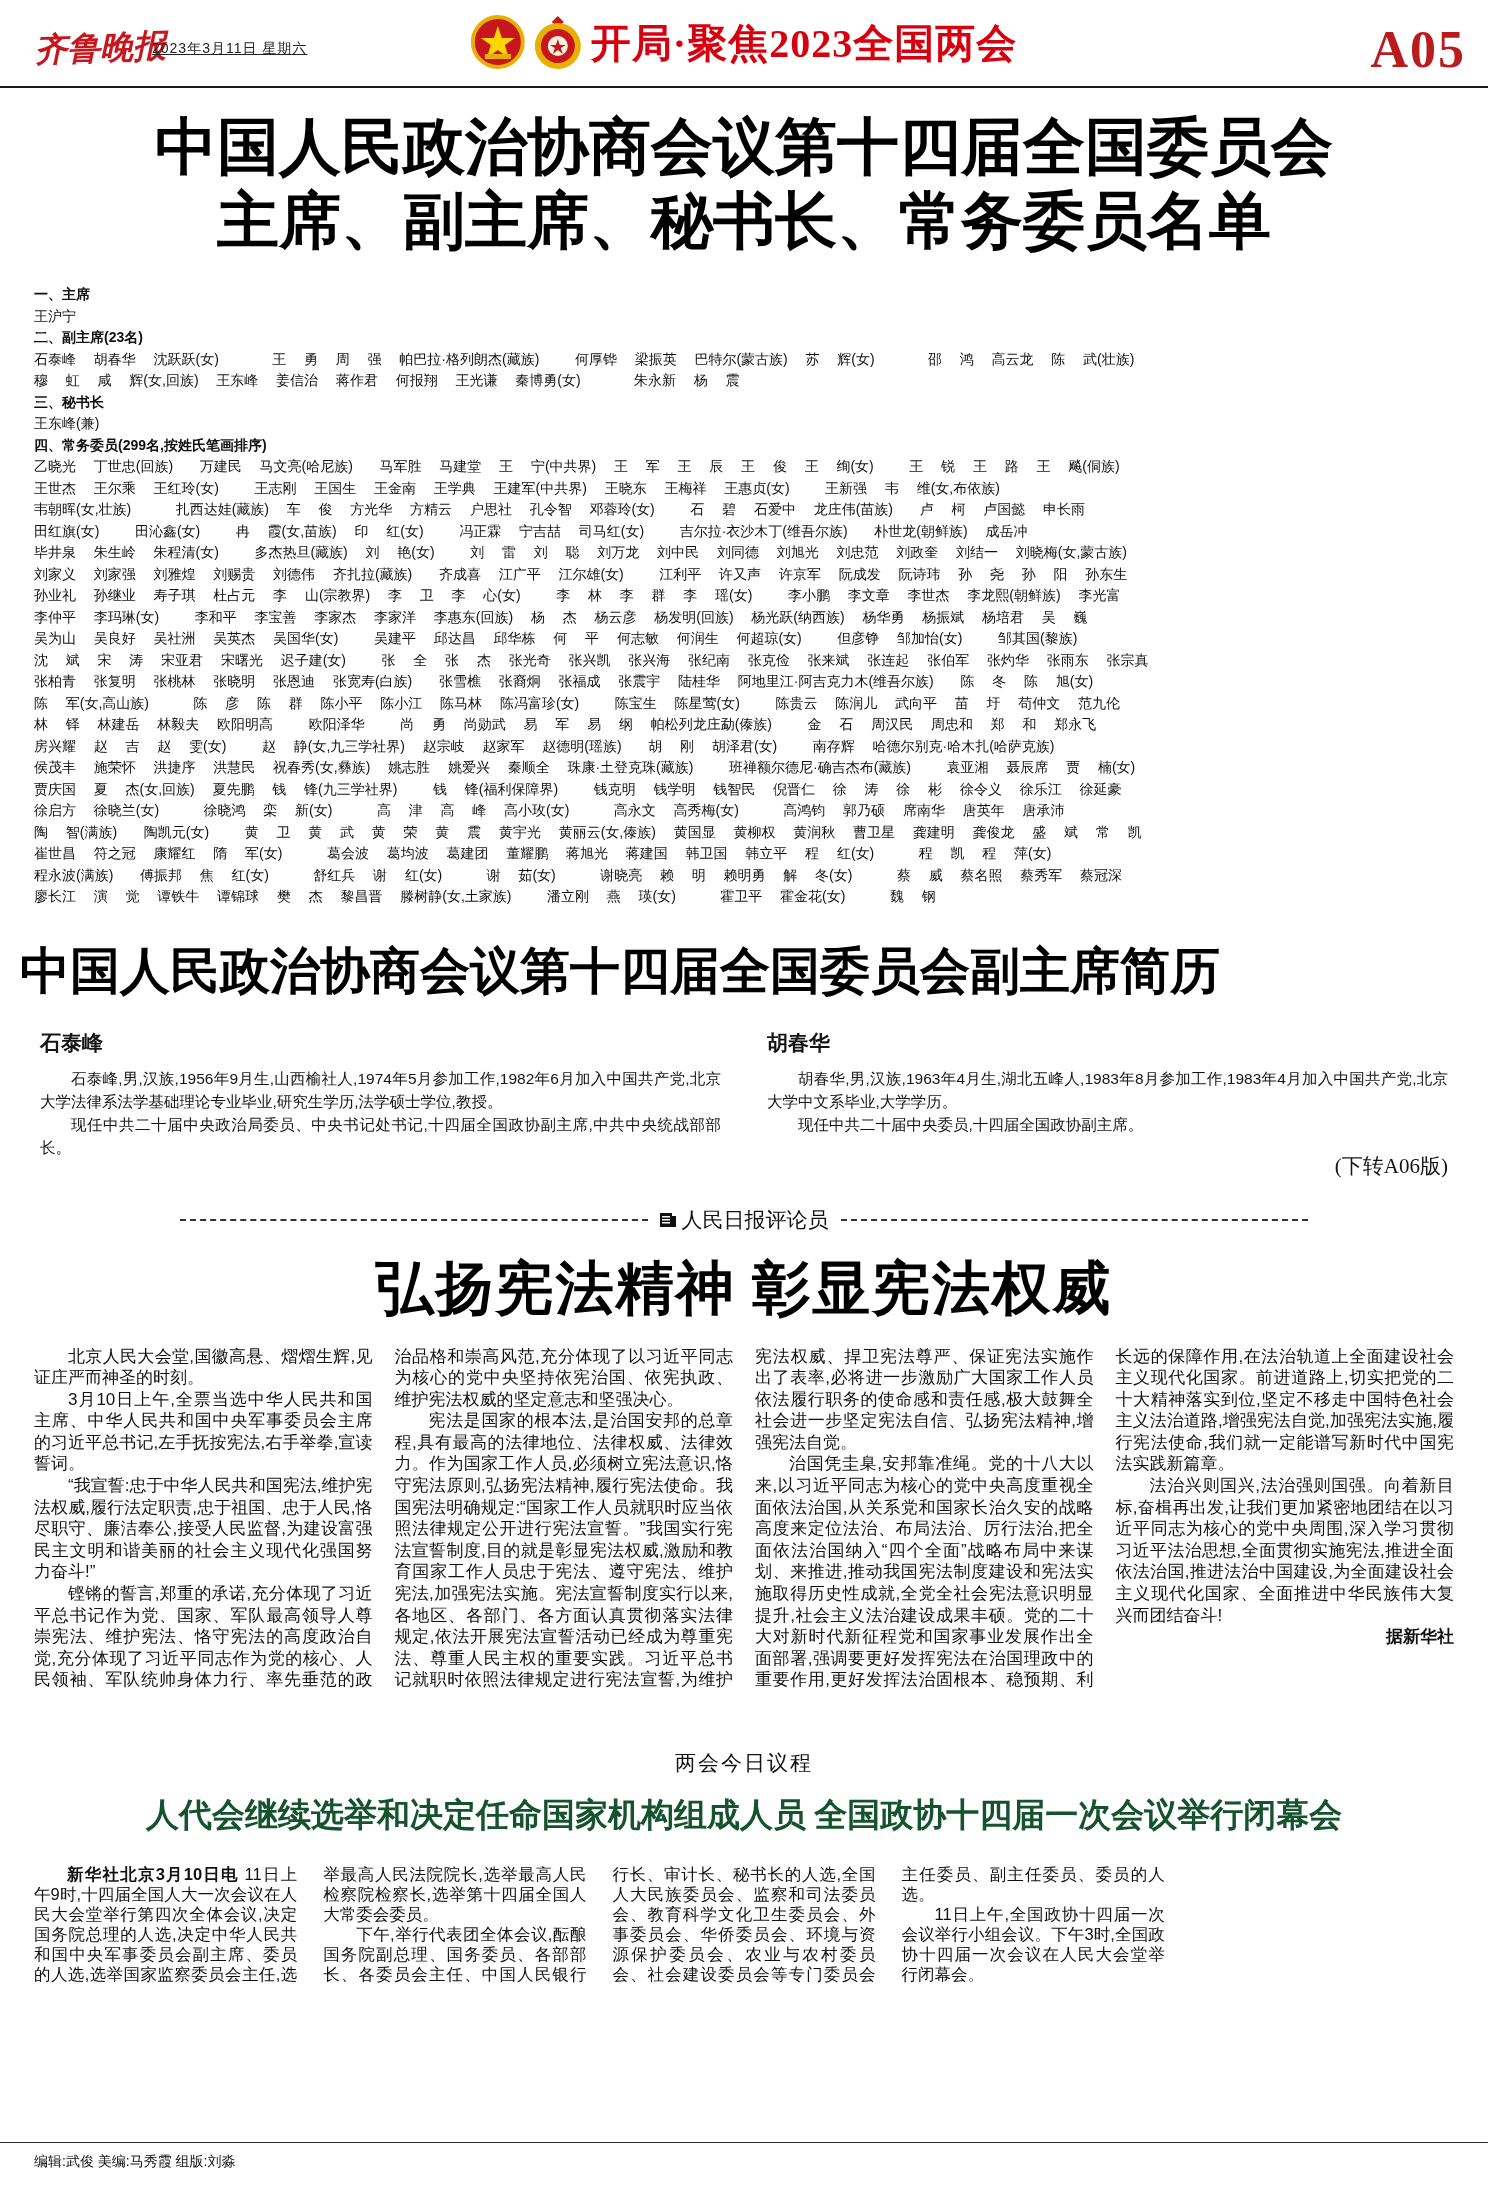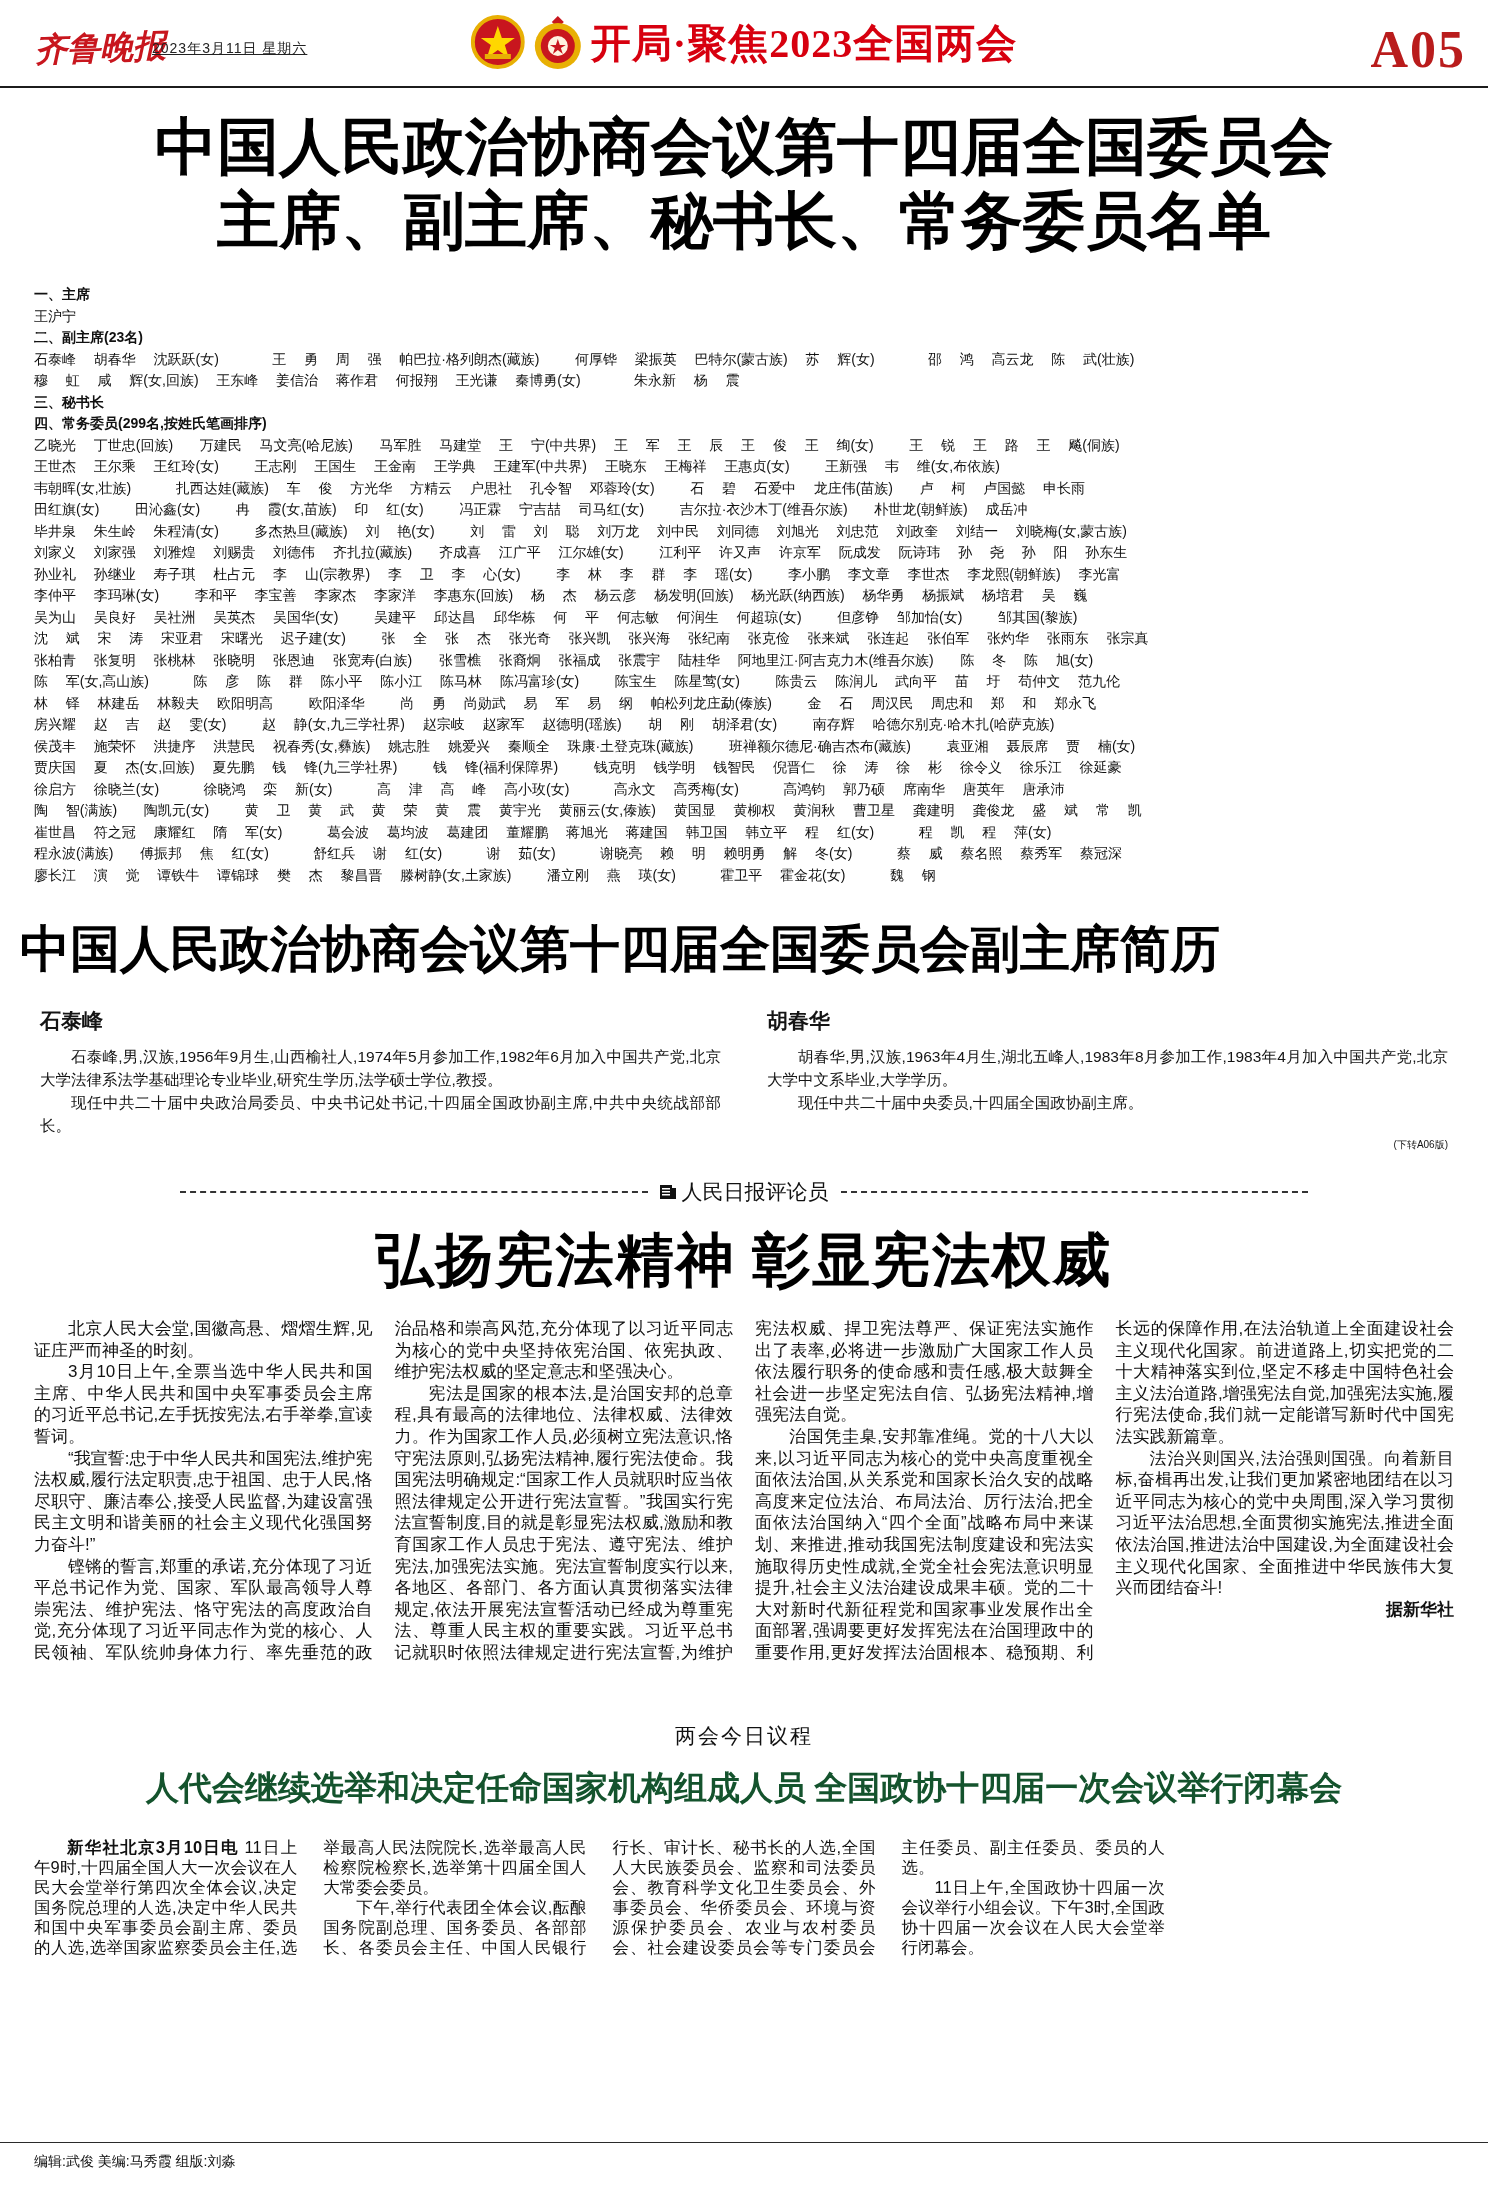--- a/index.html
+++ b/index.html
@@ -23,21 +23,21 @@
   .namelist{margin:26px 34px 0;font-size:14px;line-height:21.5px;color:#111;}
   .namelist p{margin:0;white-space:pre-wrap;word-spacing:5px;}
   .namelist p.lbl{font-weight:bold;word-spacing:0;}
   
   .resume-title{margin:30px 20px 0;text-align:left;font-family:"Liberation Serif",serif;
     font-weight:900;font-size:50px;color:#000;}
   .resumes{display:flex;gap:46px;margin:24px 40px 0;}
   .resume-col{flex:1 1 0;}
   .resume-name{text-align:left;font-weight:bold;font-size:21px;margin-bottom:10px;font-family:"Liberation Serif",serif;}
   .resume-col .body p{margin:0;font-size:15.5px;line-height:23px;text-align:justify;text-indent:2em;}
-  .turn-note{text-align:right;font-size:10px;margin-top:24px;}
+  .turn-note{text-align:right;font-size:21px;margin-top:16px;font-family:Liberation Serif, serif;}
   
   .kicker-row{display:flex;align-items:center;margin:26px 180px 0;}
   .kicker-dash{flex:1 1 0;border-top:2px dashed #333;height:0;}
   .kicker-mid{display:flex;align-items:center;gap:6px;padding:0 12px;font-size:21px;color:#111;white-space:nowrap;}
   .news-icon{width:16px;height:14px;}
   .editorial-title{margin:16px 20px 14px;text-align:center;font-family:"Liberation Serif",serif;
     font-weight:900;font-size:58px;color:#000;letter-spacing:2px;}
   .editorial-cols{margin:18px 34px 0;column-count:4;column-gap:22px;column-fill:balance;
     font-size:17px;line-height:21.6px;text-align:justify;color:#111;min-height:340px;}
   .editorial-cols p{margin:0;text-indent:2em;}
@@ -83,20 +83,21 @@
   <div>主席、副主席、秘书长、常务委员名单</div>
 </div>
 
 <div class="namelist" id="namelist">
     <p class="lbl">一、主席</p>
     <p class="row">王沪宁</p>
     <p class="lbl">二、副主席(23名)</p>
     <p class="row">石泰峰  胡春华  沈跃跃(女)      王  勇  周  强  帕巴拉·格列朗杰(藏族)    何厚铧  梁振英  巴特尔(蒙古族)  苏  辉(女)      邵  鸿  高云龙  陈  武(壮族)</p>
     <p class="row">穆  虹  咸  辉(女,回族)  王东峰  姜信治  蒋作君  何报翔  王光谦  秦博勇(女)      朱永新  杨  震</p>
     <p class="lbl">三、秘书长</p>
+    <p class="row">王东峰(兼)</p>
     <p class="lbl">四、常务委员(299名,按姓氏笔画排序)</p>
     <p class="row">乙晓光  丁世忠(回族)   万建民  马文亮(哈尼族)   马军胜  马建堂  王  宁(中共界)  王  军  王  辰  王  俊  王  绚(女)    王  锐  王  路  王  飚(侗族)</p>
     <p class="row">王世杰  王尔乘  王红玲(女)    王志刚  王国生  王金南  王学典  王建军(中共界)  王晓东  王梅祥  王惠贞(女)    王新强  韦  维(女,布依族)</p>
     <p class="row">韦朝晖(女,壮族)     扎西达娃(藏族)  车  俊  方光华  方精云  户思社  孔令智  邓蓉玲(女)    石  碧  石爱中  龙庄伟(苗族)   卢  柯  卢国懿  申长雨</p>
     <p class="row">田红旗(女)    田沁鑫(女)    冉  霞(女,苗族)  印  红(女)    冯正霖  宁吉喆  司马红(女)    吉尔拉·衣沙木丁(维吾尔族)   朴世龙(朝鲜族)  成岳冲</p>
     <p class="row">毕井泉  朱生岭  朱程清(女)    多杰热旦(藏族)  刘  艳(女)    刘  雷  刘  聪  刘万龙  刘中民  刘同德  刘旭光  刘忠范  刘政奎  刘结一  刘晓梅(女,蒙古族)</p>
     <p class="row">刘家义  刘家强  刘雅煌  刘赐贵  刘德伟  齐扎拉(藏族)   齐成喜  江广平  江尔雄(女)    江利平  许又声  许京军  阮成发  阮诗玮  孙  尧  孙  阳  孙东生</p>
     <p class="row">孙业礼  孙继业  寿子琪  杜占元  李  山(宗教界)  李  卫  李  心(女)    李  林  李  群  李  瑶(女)    李小鹏  李文章  李世杰  李龙熙(朝鲜族)  李光富</p>
     <p class="row">李仲平  李玛琳(女)    李和平  李宝善  李家杰  李家洋  李惠东(回族)  杨  杰  杨云彦  杨发明(回族)  杨光跃(纳西族)  杨华勇  杨振斌  杨培君  吴  巍</p>
     <p class="row">吴为山  吴良好  吴社洲  吴英杰  吴国华(女)    吴建平  邱达昌  邱华栋  何  平  何志敏  何润生  何超琼(女)    但彦铮  邹加怡(女)    邹其国(黎族)</p>

